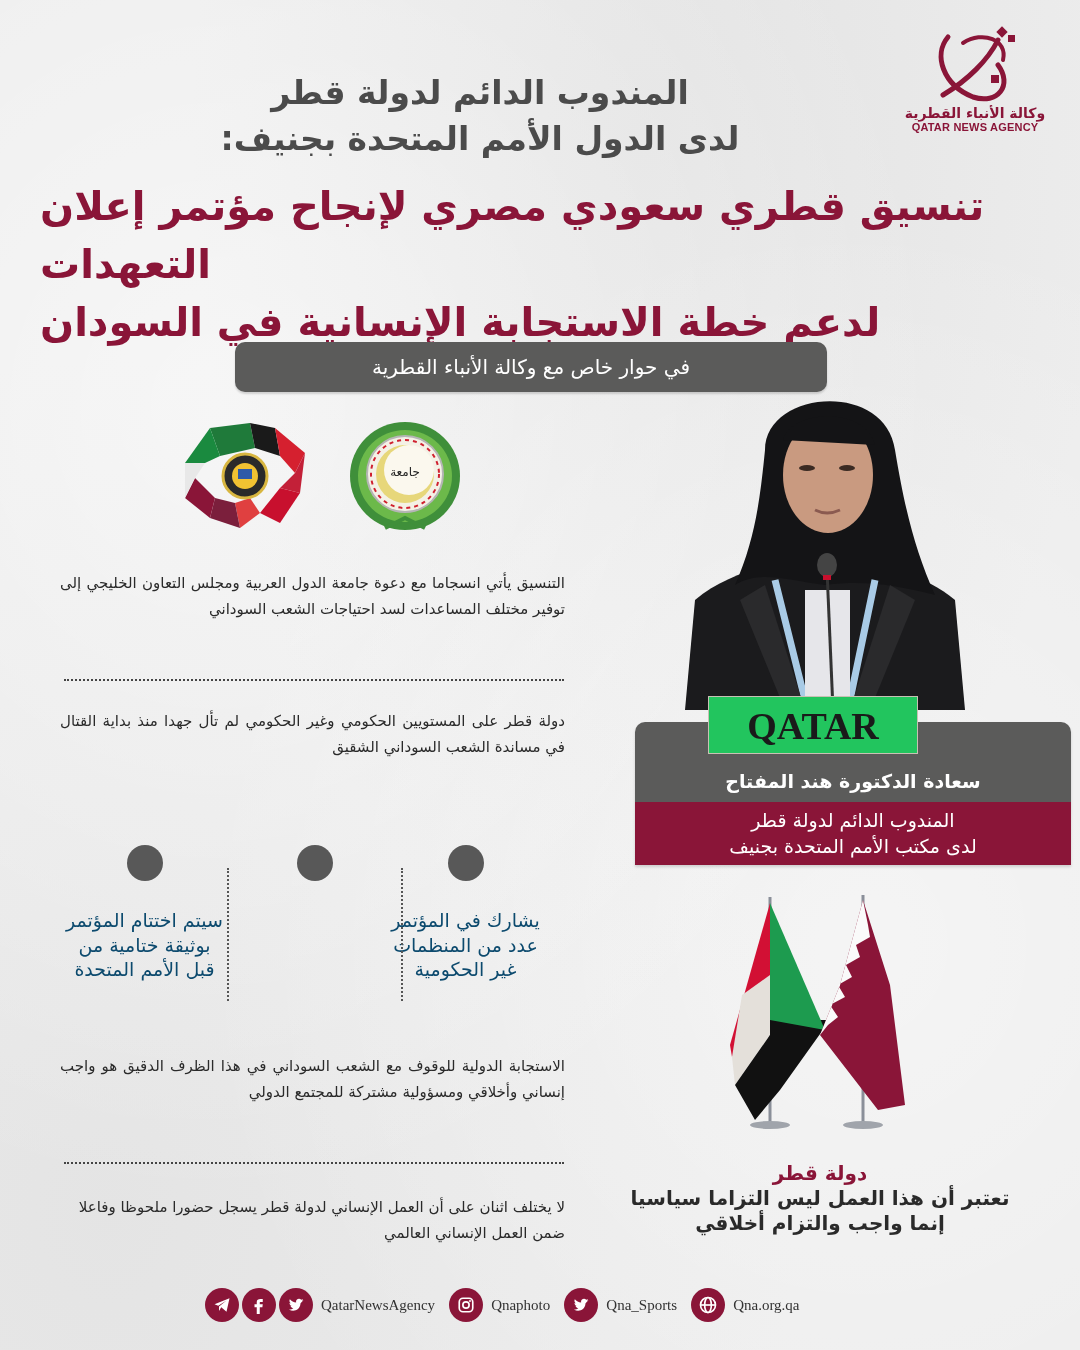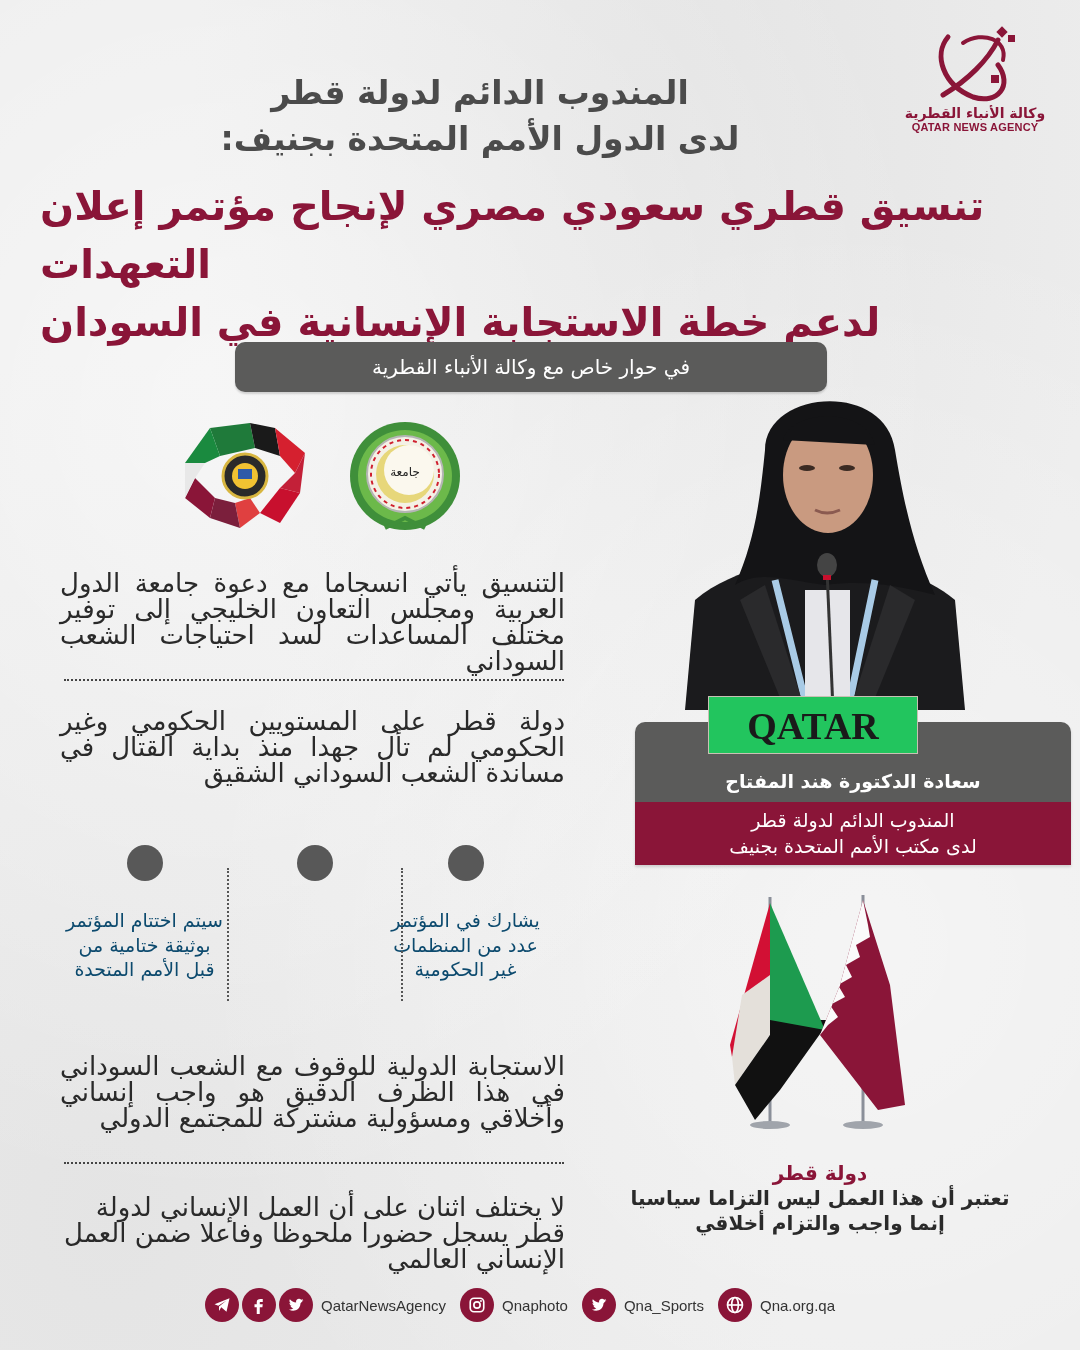--- a/index.html
+++ b/index.html
@@ -37,21 +37,21 @@
     color: #fff; font-size: 20px; text-align: center; line-height: 50px;
     box-shadow: 0 2px 2px rgba(0,0,0,0.15);
     margin-top: 44px;
   }
 
   
   #gcc-logo { left: 180px; top: 418px; width: 130px; height: 115px; }
   #arab-league-logo { left: 345px; top: 418px; width: 120px; height: 118px; }
 
   
-  .para { left: 60px; width: 505px; direction: rtl; text-align: justify; text-align-last: right; font-size: 26px; line-height: 26px; color: #2a2a2a; }
+  .para { left: 60px; width: 505px; direction: rtl; text-align: justify; text-align-last: right; font-size: 15px; line-height: 26px; color: #2a2a2a; }
   .dotted { left: 64px; width: 500px; border-top: 2.5px dotted #444; height: 0; }
 
   #para-1 { top: 570px; }
   #divider-1 { top: 679px; }
   #para-2 { top: 708px; }
 
   
   .col { top: 845px; width: 165px; text-align: center; direction: rtl; }
   .col .dot { width: 36px; height: 36px; border-radius: 50%; background: #585858; margin: 0 auto 27px; }
   .col .txt { font-size: 19px; line-height: 24.5px; color: #0c4a6e; }
@@ -90,21 +90,21 @@
 
   
   #statement { left: 600px; top: 1160px; width: 440px; text-align: center; direction: rtl; }
   #statement .title { font-size: 20px; font-weight: bold; color: #8a1538; line-height: 26px; }
   #statement .body { font-size: 20px; font-weight: bold; color: #2a2a2a; line-height: 25px; }
 
   
   #footer { left: 205px; top: 1286px; height: 38px; display: flex; align-items: center; direction: ltr; }
   .soc { width: 34px; height: 34px; border-radius: 50%; background: #8a1538; display: flex; align-items: center; justify-content: center; margin-right: 3px; }
   .soc svg { display: block; }
-  .soc-label { font-family: Liberation Sans, sans-serif; font-size: 15px; color: #333; margin: 0 14px 0 5px; }
+  .soc-label { font-family: Liberation Serif, serif; font-size: 15px; color: #333; margin: 0 14px 0 5px; }
 </style>
 </head>
 <body>
 
 <div id="logo" class="abs">
   <svg width="95" height="80" viewBox="0 0 95 80">
     <path d="M20 12 C 5 30, 15 60, 45 72 C 70 80, 85 60, 70 40" fill="none" stroke="#8a1538" stroke-width="5" stroke-linecap="round"></path>
     <path d="M15 70 C 40 55, 60 35, 70 15" fill="none" stroke="#8a1538" stroke-width="5" stroke-linecap="round"></path>
     <path d="M35 18 C 55 5, 80 15, 75 35" fill="none" stroke="#8a1538" stroke-width="4" stroke-linecap="round"></path>
     <rect x="70" y="3" width="8" height="8" fill="#8a1538" transform="rotate(45 74 7)"></rect>

